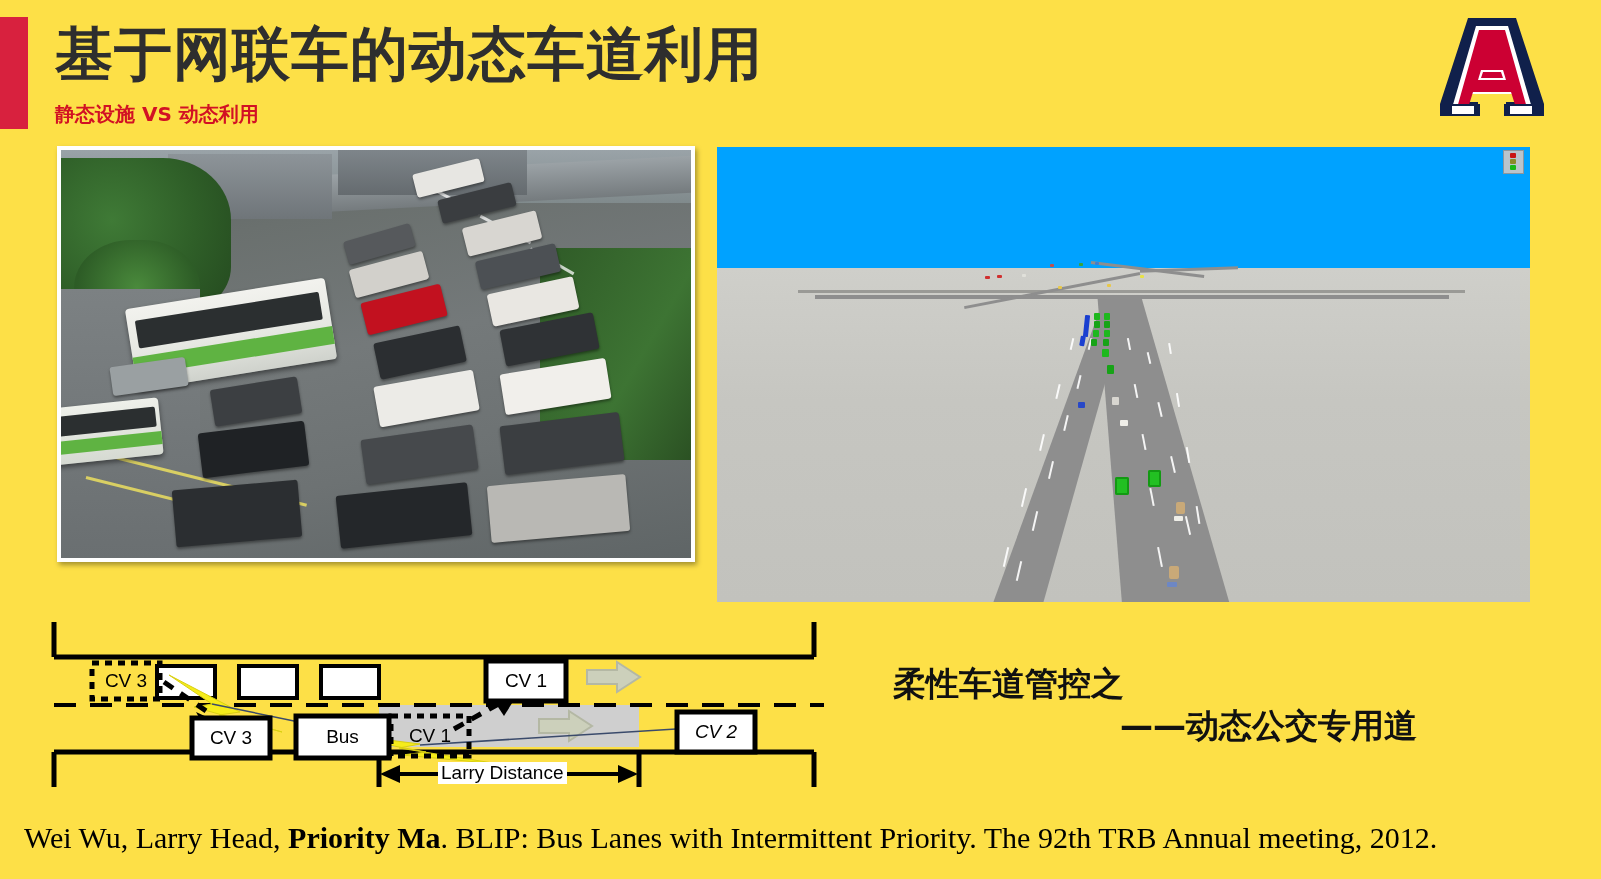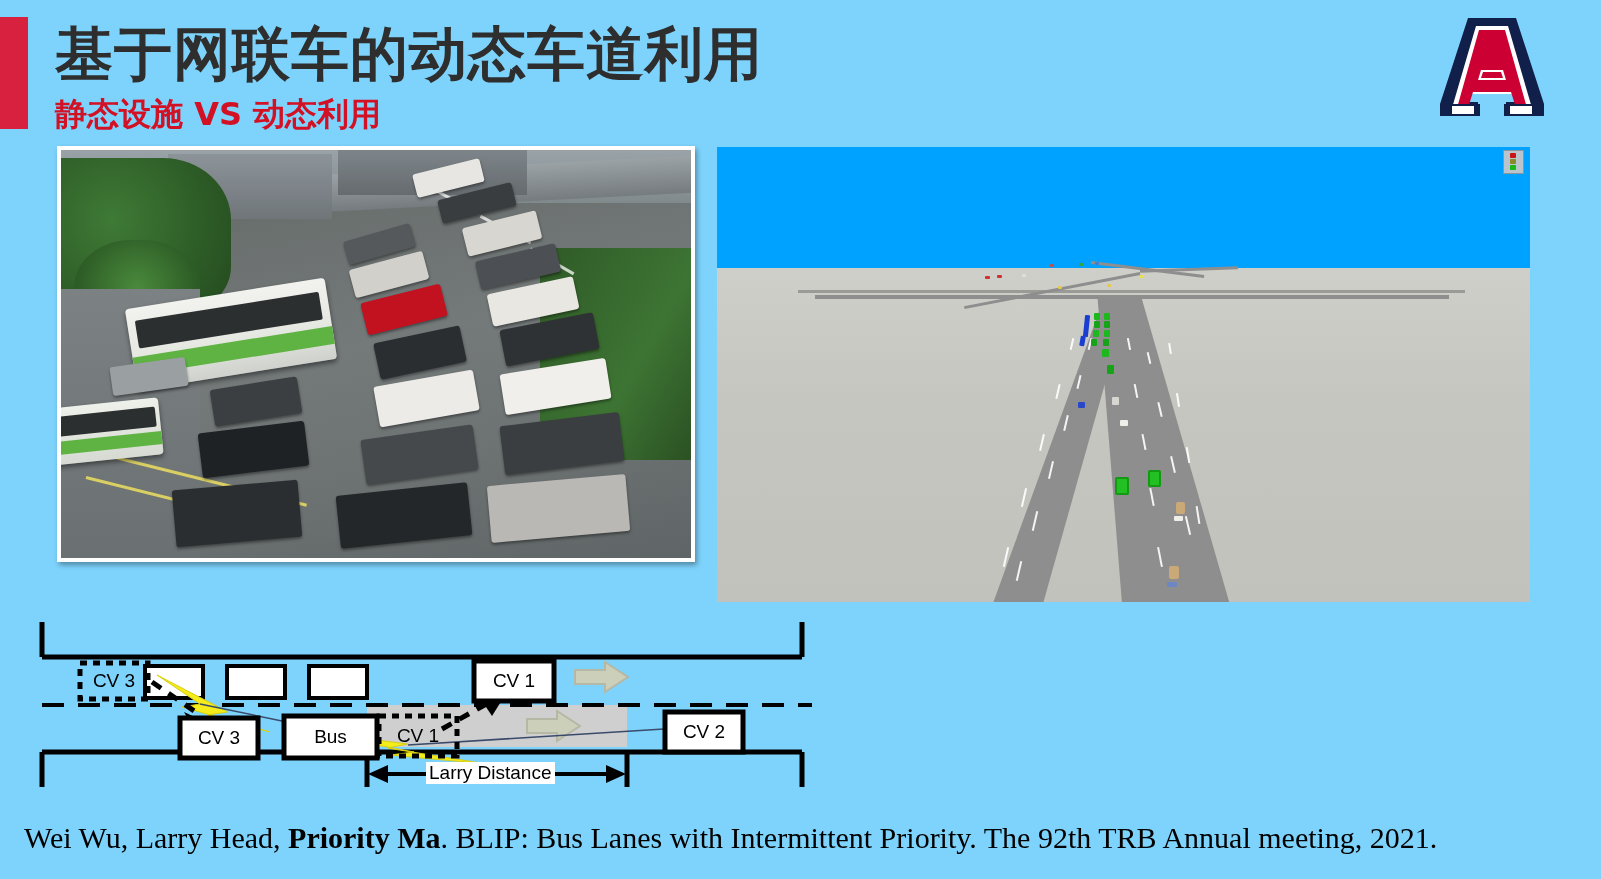--- a/index.html
+++ b/index.html
@@ -2,33 +2,33 @@
 <html><head>
 <meta charset="utf-8">
 <style>
   html,body{margin:0;padding:0;}
   body{
     width:1601px;height:879px;overflow:hidden;
     background:#ffffff;
     font-family:"Liberation Sans","DejaVu Sans",sans-serif;
     position:relative;
   }
-  .slide{position:absolute;left:0;top:0;width:1601px;height:879px;background:#7dd3fc;overflow:hidden;}
+  .slide{position:absolute;left:0;top:0;width:1601px;height:879px;background:#fde047;overflow:hidden;}
 
   
   .accent-bar{position:absolute;left:0;top:17px;width:28px;height:112px;background:#d8213e;}
   .title-cn{
     position:absolute;left:55px;top:21px;
     font-size:58px;line-height:66px;font-weight:bold;color:#2e2e2e;
     letter-spacing:1px;white-space:nowrap;
     font-family:"DejaVu Sans","Liberation Sans",sans-serif;
   }
   .subtitle-cn{
     position:absolute;left:55px;top:98px;
-    font-size:32px;line-height:32px;font-weight:bold;color:#d21124;
+    font-size:20px;line-height:32px;font-weight:bold;color:#d21124;
     white-space:nowrap;
     font-family:"DejaVu Sans","Liberation Sans",sans-serif;
   }
 
   
   .ua-logo{position:absolute;left:1432px;top:8px;width:120px;height:120px;}
 
   
   .photo-frame{
     position:absolute;left:57px;top:146px;width:638px;height:416px;
@@ -72,21 +72,21 @@
   .sim-ground{position:absolute;left:0;top:26.5%;width:100%;height:73.5%;
     background:linear-gradient(#cfcfca,#c6c6c1 40%,#c2c2bd);}
   .sim-road{position:absolute;background:#8e8e8e;}
   .sim-laneline{position:absolute;background:rgba(255,255,255,.9);width:2px;}
   .sim-veh{position:absolute;border-radius:1px;}
   .sim-signal{position:absolute;left:1503px;top:150px;width:19px;height:22px;
     background:#b9c4cc;border:1px solid #8c969d;}
   .sim-signal i{position:absolute;left:6px;width:6px;height:5px;display:block;border-radius:1px;}
 
   
-  .diagram{position:absolute;left:32px;top:612px;width:790px;height:180px;}
+  .diagram{position:absolute;left:44px;top:612px;width:790px;height:180px;}
   .dg-box{
     position:absolute;border:3px solid #000;background:#fff;box-sizing:border-box;
     display:flex;align-items:center;justify-content:center;
     font-family:"Liberation Sans","DejaVu Sans",sans-serif;
     font-size:19px;color:#000;
   }
   .dg-clear{
     position:absolute;font-size:19px;color:#000;
     font-family:"Liberation Sans","DejaVu Sans",sans-serif;
     background:#fff;padding:0 3px;
@@ -336,22 +336,26 @@
 
       <rect x="633" y="100" width="78" height="40" fill="#fff" stroke="#000" stroke-width="5"></rect>
     </svg>
 
     
     <div class="dg-box" style="left:48px;top:51px;width:68px;height:36px;border:none;background:transparent;">CV 3</div>
     <div class="dg-box" style="left:148px;top:106px;width:78px;height:40px;border:none;background:transparent;">CV 3</div>
     <div class="dg-box" style="left:252px;top:104px;width:93px;height:42px;border:none;background:transparent;">Bus</div>
     <div class="dg-box" style="left:347px;top:104px;width:78px;height:40px;border:none;background:transparent;">CV 1</div>
     <div class="dg-box" style="left:442px;top:49px;width:80px;height:40px;border:none;background:transparent;">CV 1</div>
-    <div class="dg-box" style="left:633px;top:100px;width:78px;height:40px;border:none;background:transparent;">CV 2</div>
+    <div class="dg-box" style="left:633px;top:100px;width:78px;height:40px;border:none;background:transparent;font-style:italic;">CV 2</div>
     <div class="dg-clear" style="left:394px;top:150px;">Larry Distance</div>
   </div>
 
+  <div class="caption-cn">
+    <div class="caption-l1">柔性车道管控之</div>
+    <div class="caption-l2">——动态公交专用道</div>
+  </div>
 
   <div class="citation">
-    <span>Wei Wu, Larry Head, </span><b>Priority Ma</b><span>. BLIP: Bus Lanes with Intermittent Priority. The 92th TRB Annual meeting, 2021.</span>
+    <span>Wei Wu, Larry Head, </span><b>Priority Ma</b><span>. BLIP: Bus Lanes with Intermittent Priority. The 92th TRB Annual meeting, 2012.</span>
   </div>
 
 </div>
 
 </body></html>

